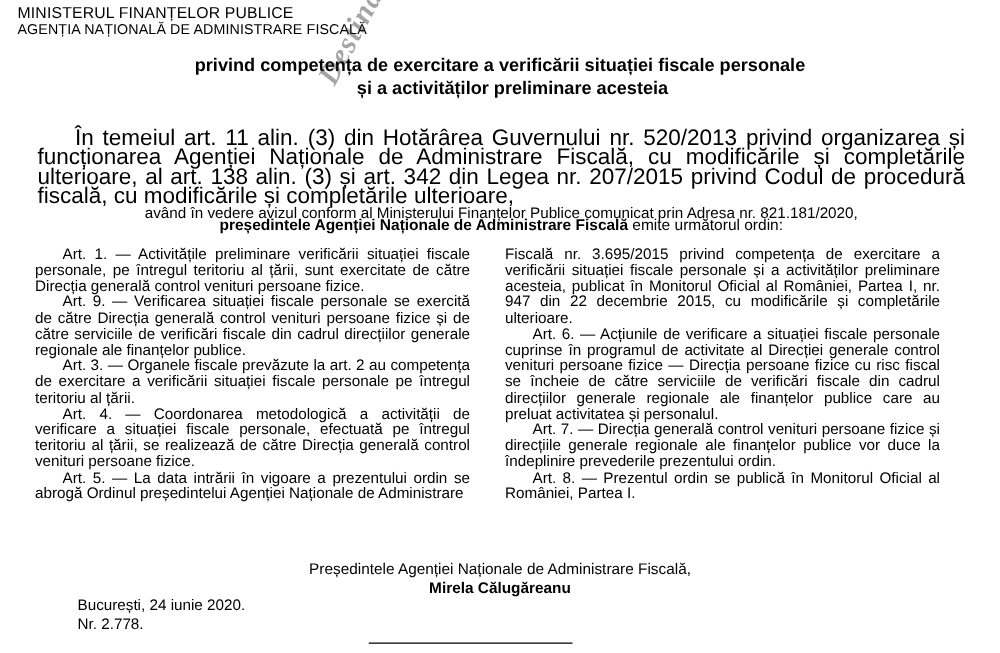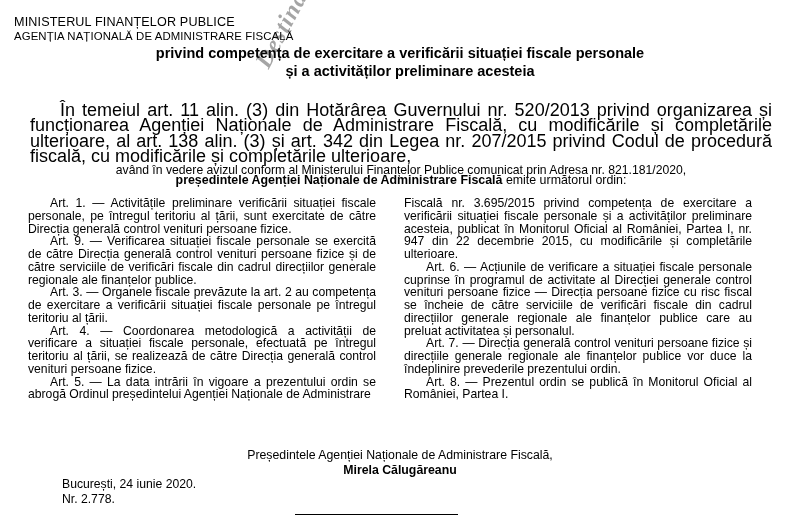--- a/index.html
+++ b/index.html
@@ -49,21 +49,20 @@
     position: absolute;
     left: 14px;
     top: 3px;
     z-index: 2;
   }
   .masthead .line1 {
     font-size: 12.6px;
     letter-spacing: 0.15px;
     line-height: 14px;
     white-space: nowrap;
-    margin-top: 12px;
   }
   .masthead .line2 {
     font-size: 11.4px;
     letter-spacing: 0.1px;
     line-height: 14px;
     white-space: nowrap;
   }
 
   
   .title-block {

